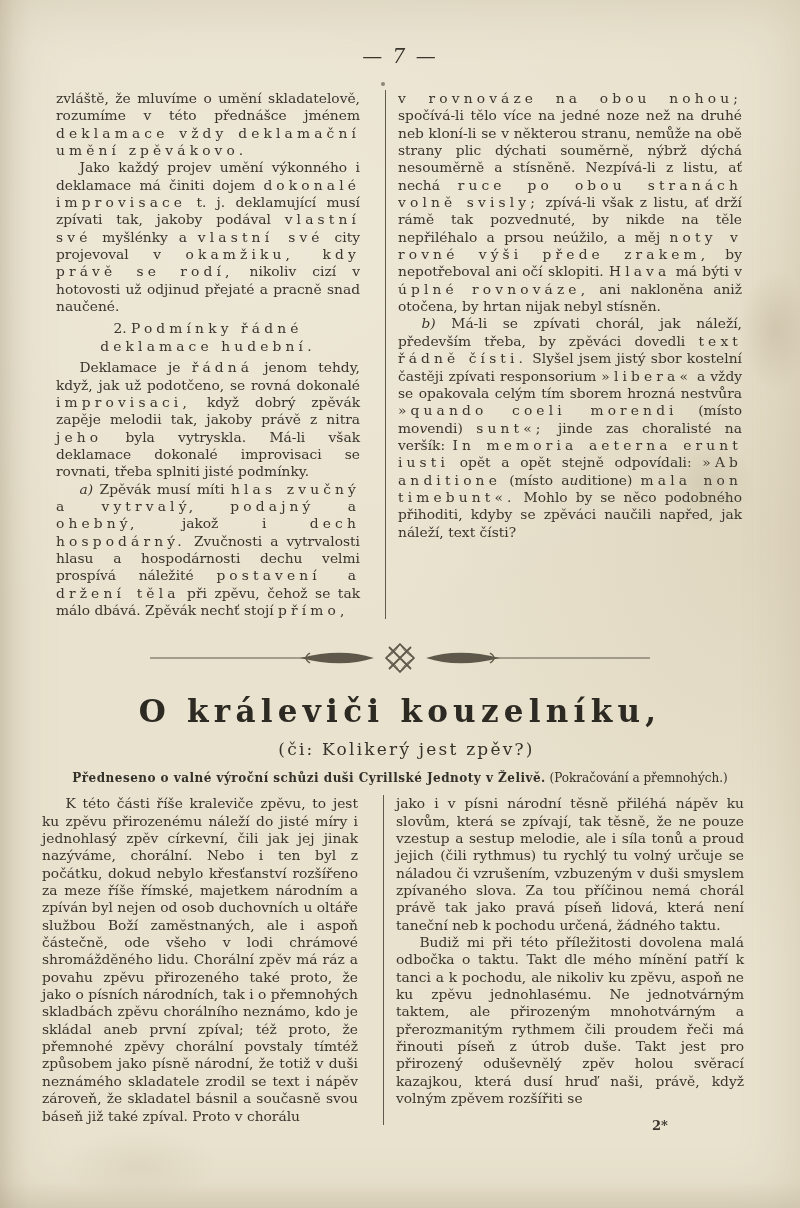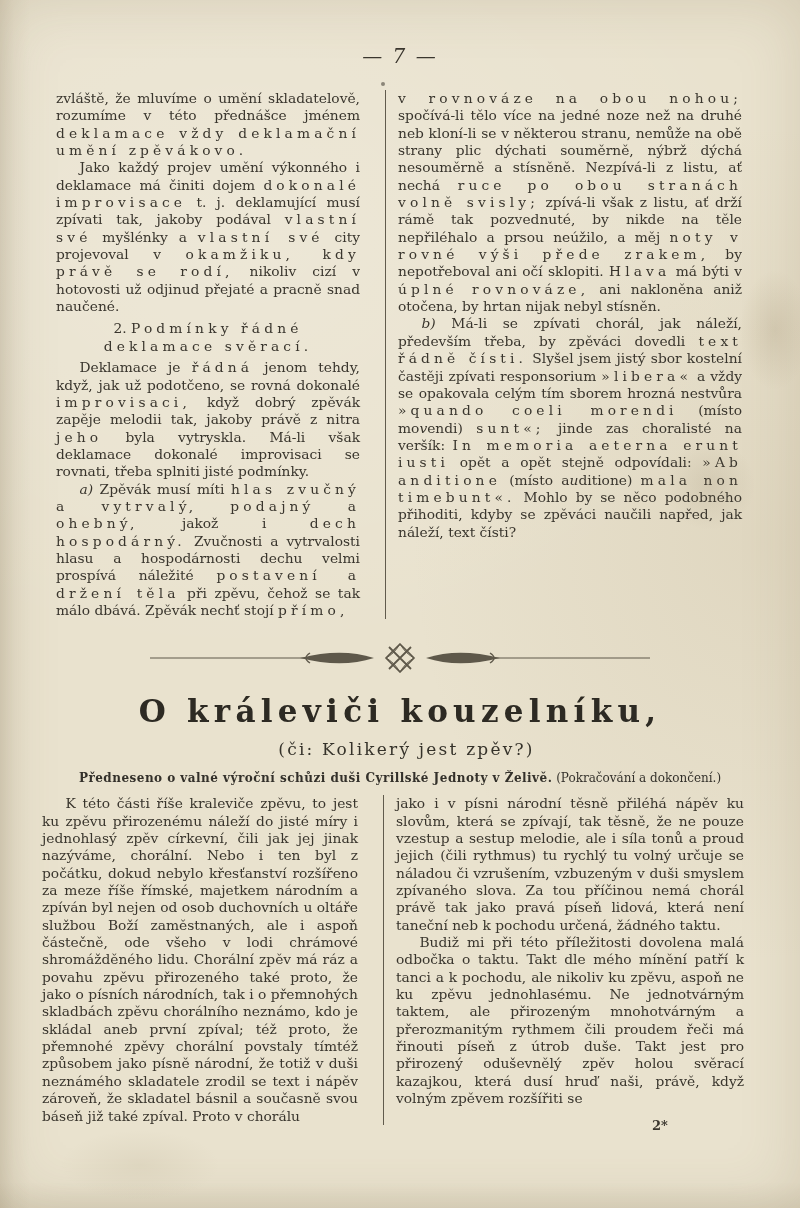--- a/index.html
+++ b/index.html
@@ -90,21 +90,21 @@
   <div class="stain s2"></div>
   <div class="stain s3"></div>
   <div class="speck"></div>
 
   <div class="page-number">— 7 —</div>
 
   <div class="two-col section-top">
     <div class="col col-left">
         <p><span>zvláště, že mluvíme o umění skladatelově, rozumíme v této přednášce jménem </span><span class="sp">deklamace vždy deklamační umění zpěvákovo.</span></p>
         <p class="ind"><span>Jako každý projev umění výkonného i deklamace má činiti dojem </span><span class="sp">dokonalé improvisace</span><span> t. j. deklamující musí zpívati tak, jakoby podával </span><span class="sp">vlastní své</span><span> myšlénky a </span><span class="sp">vlastní své</span><span> city projevoval v </span><span class="sp">okamžiku, kdy právě se rodí,</span><span> nikoliv cizí v hotovosti už odjinud přejaté a pracně snad naučené.</span></p>
-        <p class="sh"><span>2. </span><span class="sp">Podmínky řádné deklamace svěrací.</span></p>
+        <p class="sh"><span>2. </span><span class="sp">Podmínky řádné deklamace hudební.</span></p>
         <p class="ind"><span>Deklamace je </span><span class="sp">řádná</span><span> jenom tehdy, když, jak už podotčeno, se rovná dokonalé </span><span class="sp">improvisaci,</span><span> když dobrý zpěvák zapěje melodii tak, jakoby právě z nitra </span><span class="sp">jeho</span><span> byla vytryskla. Má-li však deklamace dokonalé improvisaci se rovnati, třeba splniti jisté podmínky.</span></p>
         <p class="ind"><span class="it">a) </span><span>Zpěvák musí míti </span><span class="sp">hlas zvučný a vytrvalý, podajný a ohebný,</span><span> jakož i </span><span class="sp">dech hospodárný.</span><span> Zvučnosti a vytrvalosti hlasu a hospodárnosti dechu velmi prospívá náležité </span><span class="sp">postavení a držení těla</span><span> při zpěvu, čehož se tak málo dbává. Zpěvák nechť stojí </span><span class="sp">přímo,</span></p>
       </div>
     <div class="col col-right">
         <p><span class="sp">v rovnováze na obou nohou;</span><span> spočívá-li tělo více na jedné noze než na druhé neb kloní-li se v některou stranu, nemůže na obě strany plic dýchati souměrně, nýbrž dýchá nesouměrně a stísněně. Nezpívá-li z listu, ať nechá </span><span class="sp">ruce po obou stranách volně svisly;</span><span> zpívá-li však z listu, ať drží rámě tak pozvednuté, by nikde na těle nepřiléhalo a prsou neúžilo, a měj </span><span class="sp">noty v rovné výši přede zrakem,</span><span> by nepotřeboval ani očí sklopiti. </span><span class="sp">Hlava</span><span> má býti v </span><span class="sp">úplné rovnováze,</span><span> ani nakloněna aniž otočena, by hrtan nijak nebyl stísněn.</span></p>
         <p class="ind"><span class="it">b) </span><span>Má-li se zpívati chorál, jak náleží, především třeba, by zpěváci dovedli </span><span class="sp">text řádně čísti.</span><span> Slyšel jsem jistý sbor kostelní častěji zpívati responsorium </span><span class="sp">»libera«</span><span> a vždy se opakovala celým tím sborem hrozná nestvůra </span><span class="sp">»quando coeli morendi</span><span> (místo mo</span><span class="it">v</span><span>endi) </span><span class="sp">sunt«;</span><span> jinde zas choralisté na veršík: </span><span class="sp">In memoria aeterna erunt iusti</span><span> opět a opět stejně odpovídali: </span><span class="sp">»Ab anditione</span><span> (místo a</span><span class="it">u</span><span>ditione) </span><span class="sp">mala non timebunt«.</span><span> Mohlo by se něco podobného přihoditi, kdyby se zpěváci naučili napřed, jak náleží, text čísti?</span></p>
       </div>
   </div>
 
   <div class="divider">
@@ -120,21 +120,21 @@
         <path d="M239 4 L 261 26 M 261 4 L 239 26" stroke-width="1.8"></path>
         <path d="M250 1 C 245 9, 241 12, 236 15 C 241 18, 245 21, 250 29 C 255 21, 259 18, 264 15 C 259 12, 255 9, 250 1 Z" stroke-width="1"></path>
       </g>
     </svg>
   </div>
 
   <div class="article2-head">
     <h1 class="title">O králeviči kouzelníku,</h1>
     <div class="subtitle">(či: Kolikerý jest zpěv?)</div>
     <div class="byline">
-      <span class="byline-bold">Předneseno o valné výroční schůzi duši Cyrillské Jednoty v Želivě.</span><span class="byline-note"> (Pokračování a dokončení.)</span>
+      <span class="byline-bold">Předneseno o valné výroční schůzi duši Cyrillské Jednoty v Želivě.</span><span class="byline-note"> (Pokračování a přemnohých.)</span>
     </div>
   </div>
 
   <div class="two-col section-bottom">
     <div class="col col-left">
         <p class="ind"><span>K této části říše kraleviče zpěvu, to jest ku zpěvu přirozenému náleží do jisté míry i jednohlasý zpěv církevní, čili jak jej jinak nazýváme, chorální. Nebo i ten byl z počátku, dokud nebylo křesťanství rozšířeno za meze říše římské, majetkem národním a zpíván byl nejen od osob duchovních u oltáře službou Boží zaměstnaných, ale i aspoň částečně, ode všeho v lodi chrámové shromážděného lidu. Chorální zpěv má ráz a povahu zpěvu přirozeného také proto, že jako o písních národních, tak i o přemnohých skladbách zpěvu chorálního neznámo, kdo je skládal aneb první zpíval; též proto, že přemnohé zpěvy chorální povstaly tímtéž způsobem jako písně národní, že totiž v duši neznámého skladatele zrodil se text i nápěv zároveň, že skladatel básnil a současně svou báseň již také zpíval. Proto v chorálu</span></p>
       </div>
     <div class="col col-right">
         <p><span>jako i v písni národní těsně přiléhá nápěv ku slovům, která se zpívají, tak těsně, že ne pouze vzestup a sestup melodie, ale i síla tonů a proud jejich (čili rythmus) tu rychlý tu volný určuje se náladou či vzrušením, vzbuzeným v duši smyslem zpívaného slova. Za tou příčinou nemá chorál právě tak jako pravá píseň lidová, která není taneční neb k pochodu určená, žádného taktu.</span></p>
         <p class="ind"><span>Budiž mi při této příležitosti dovolena malá odbočka o taktu. Takt dle mého mínění patří k tanci a k pochodu, ale nikoliv ku zpěvu, aspoň ne ku zpěvu jednohlasému. Ne jednotvárným taktem, ale přirozeným mnohotvárným a přerozmanitým rythmem čili proudem řeči má řinouti píseň z útrob duše. Takt jest pro přirozený oduševnělý zpěv holou svěrací kazajkou, která dusí hruď naši, právě, když volným zpěvem rozšířiti se</span></p>

